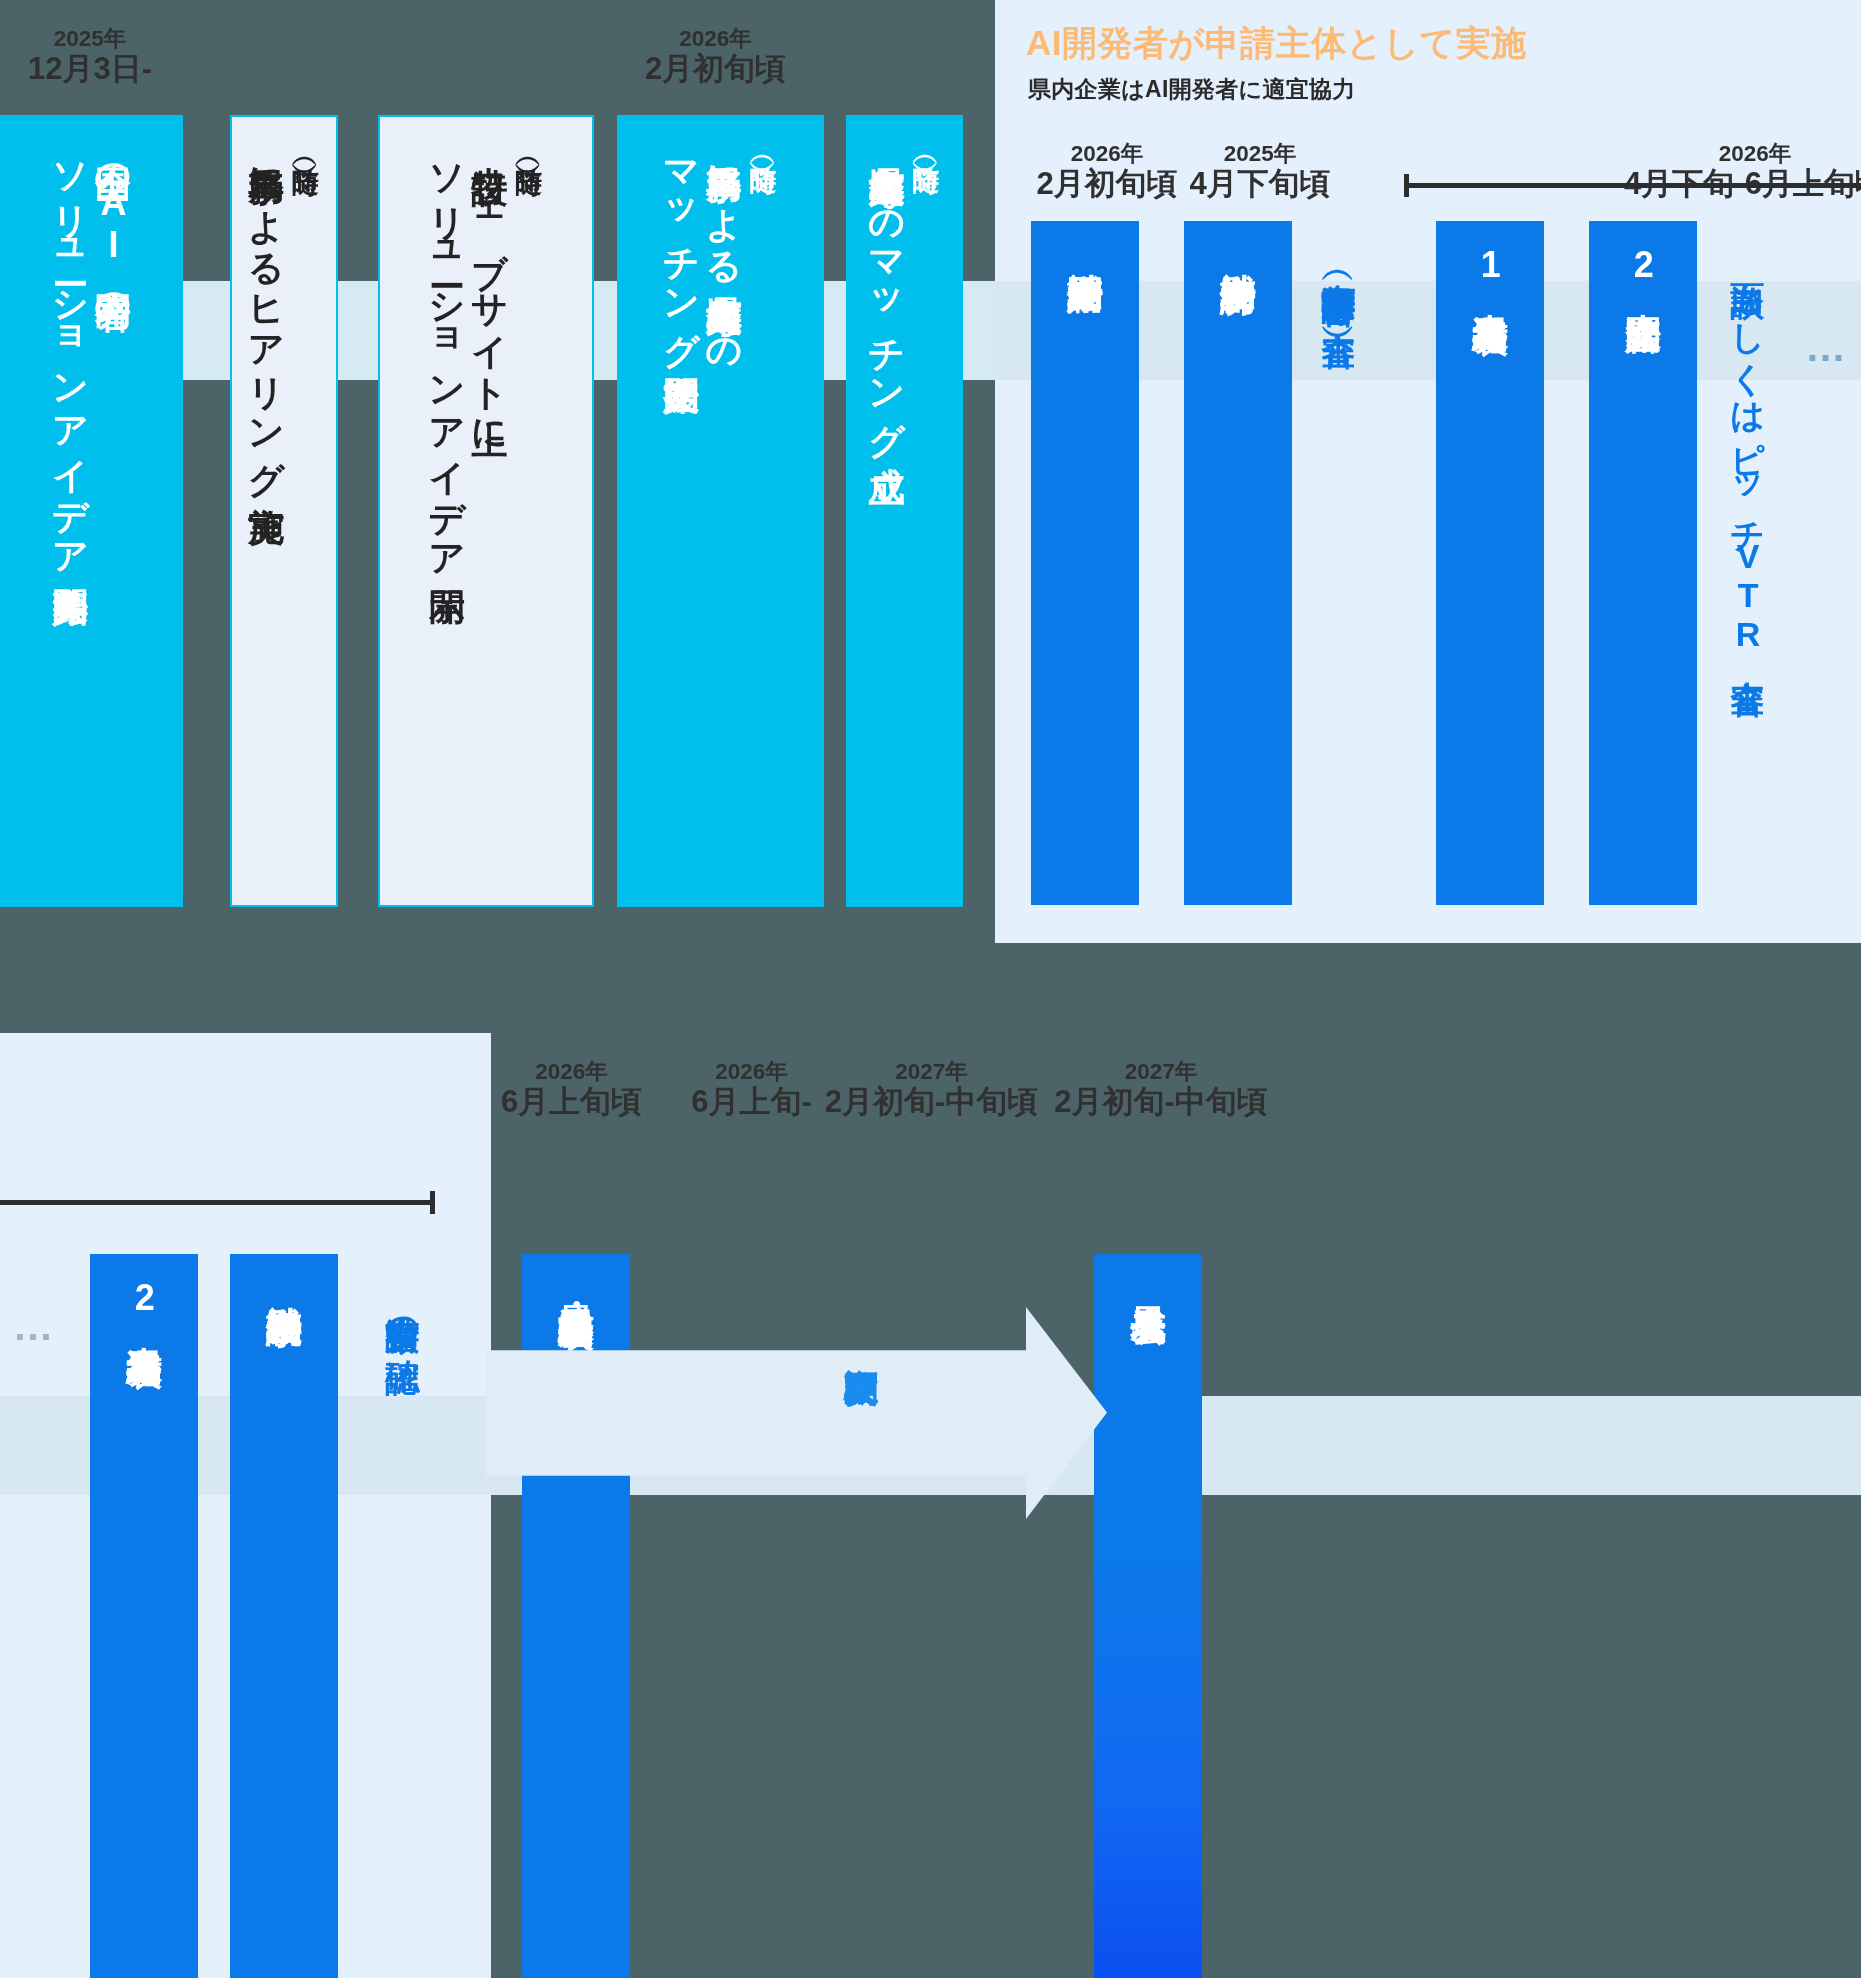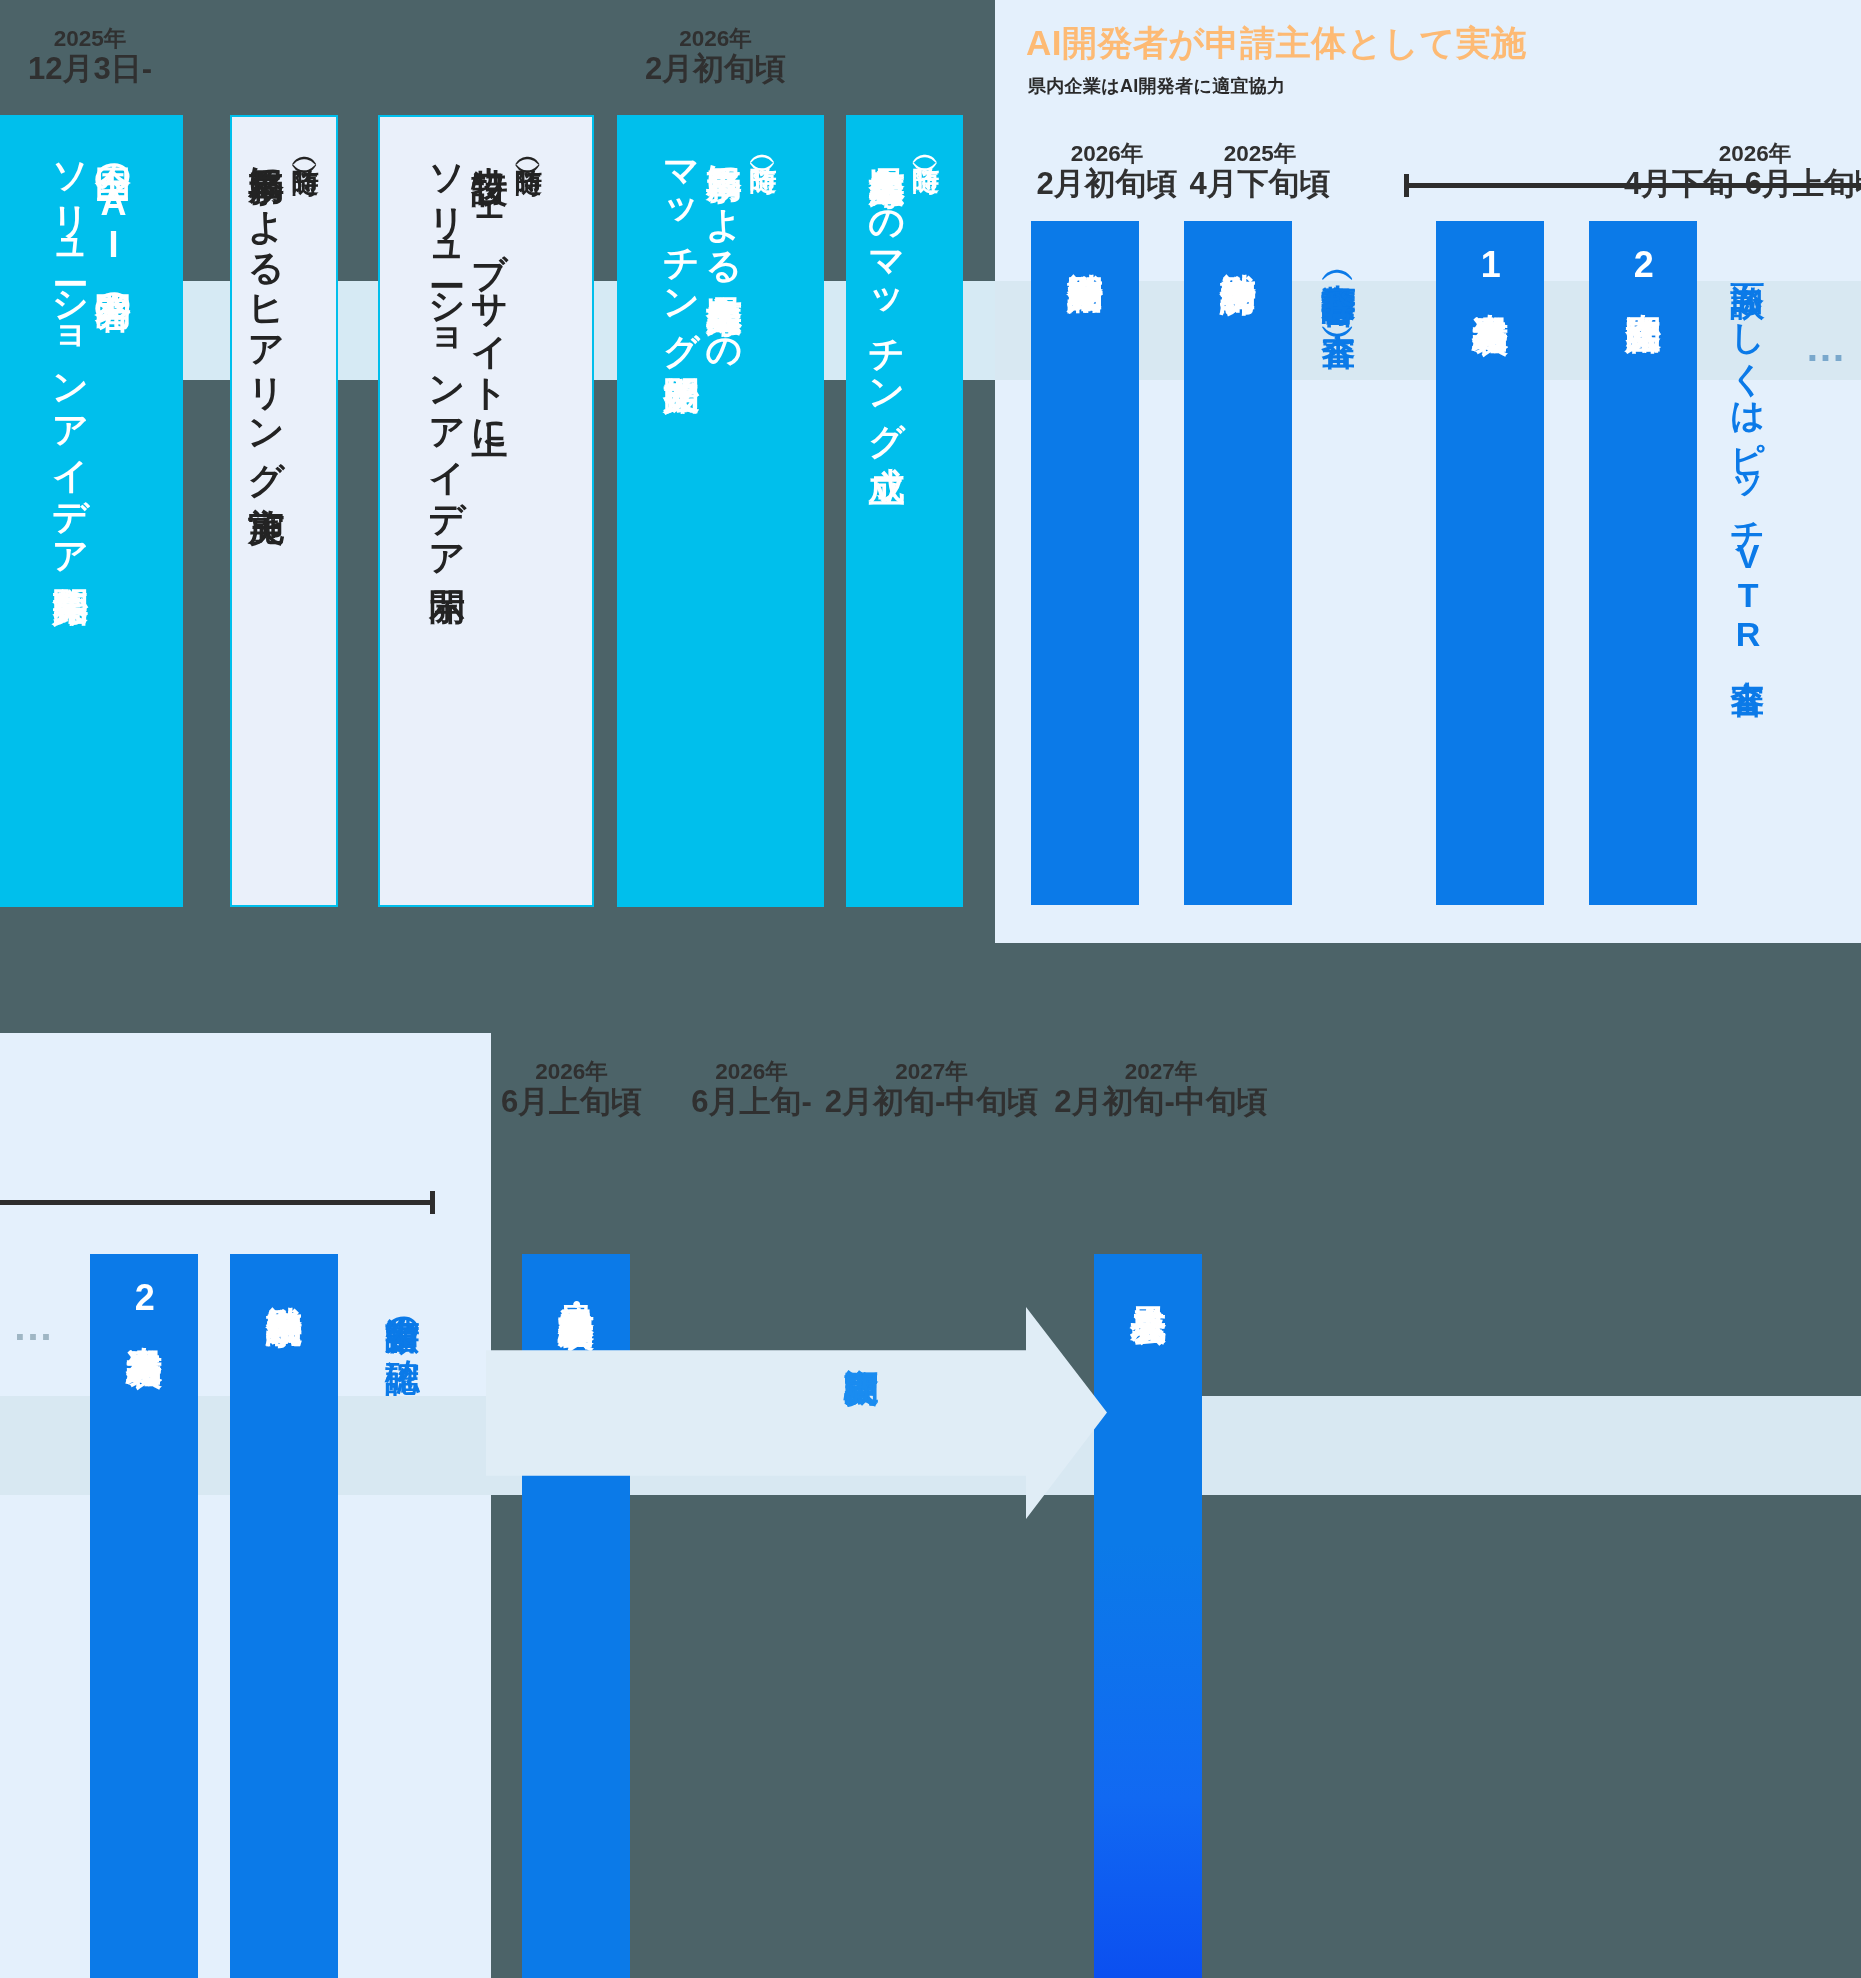--- a/index.html
+++ b/index.html
@@ -21,21 +21,21 @@
   .panel-right-top{
     position:absolute;left:995px;top:0;width:867px;height:943px;
     background:#e4f0fc;
   }
   .panel-title{
     position:absolute;left:1026px;top:20px;
     font-size:35px;font-weight:700;color:#fdba74;letter-spacing:0.5px;
   }
   .panel-sub{
     position:absolute;left:1028px;top:74px;
-    font-size:18px;font-weight:600;color:#2a2a2a;letter-spacing:0.3px;
+    font-size:23px;font-weight:600;color:#2a2a2a;letter-spacing:0.3px;
   }
 
   
   .band{
     position:absolute;left:0;top:281px;width:995px;height:99px;
     background:#d6eaf4;
   }
   .band2{
     position:absolute;left:995px;top:281px;width:867px;height:99px;
     background:#d8e8f2;

